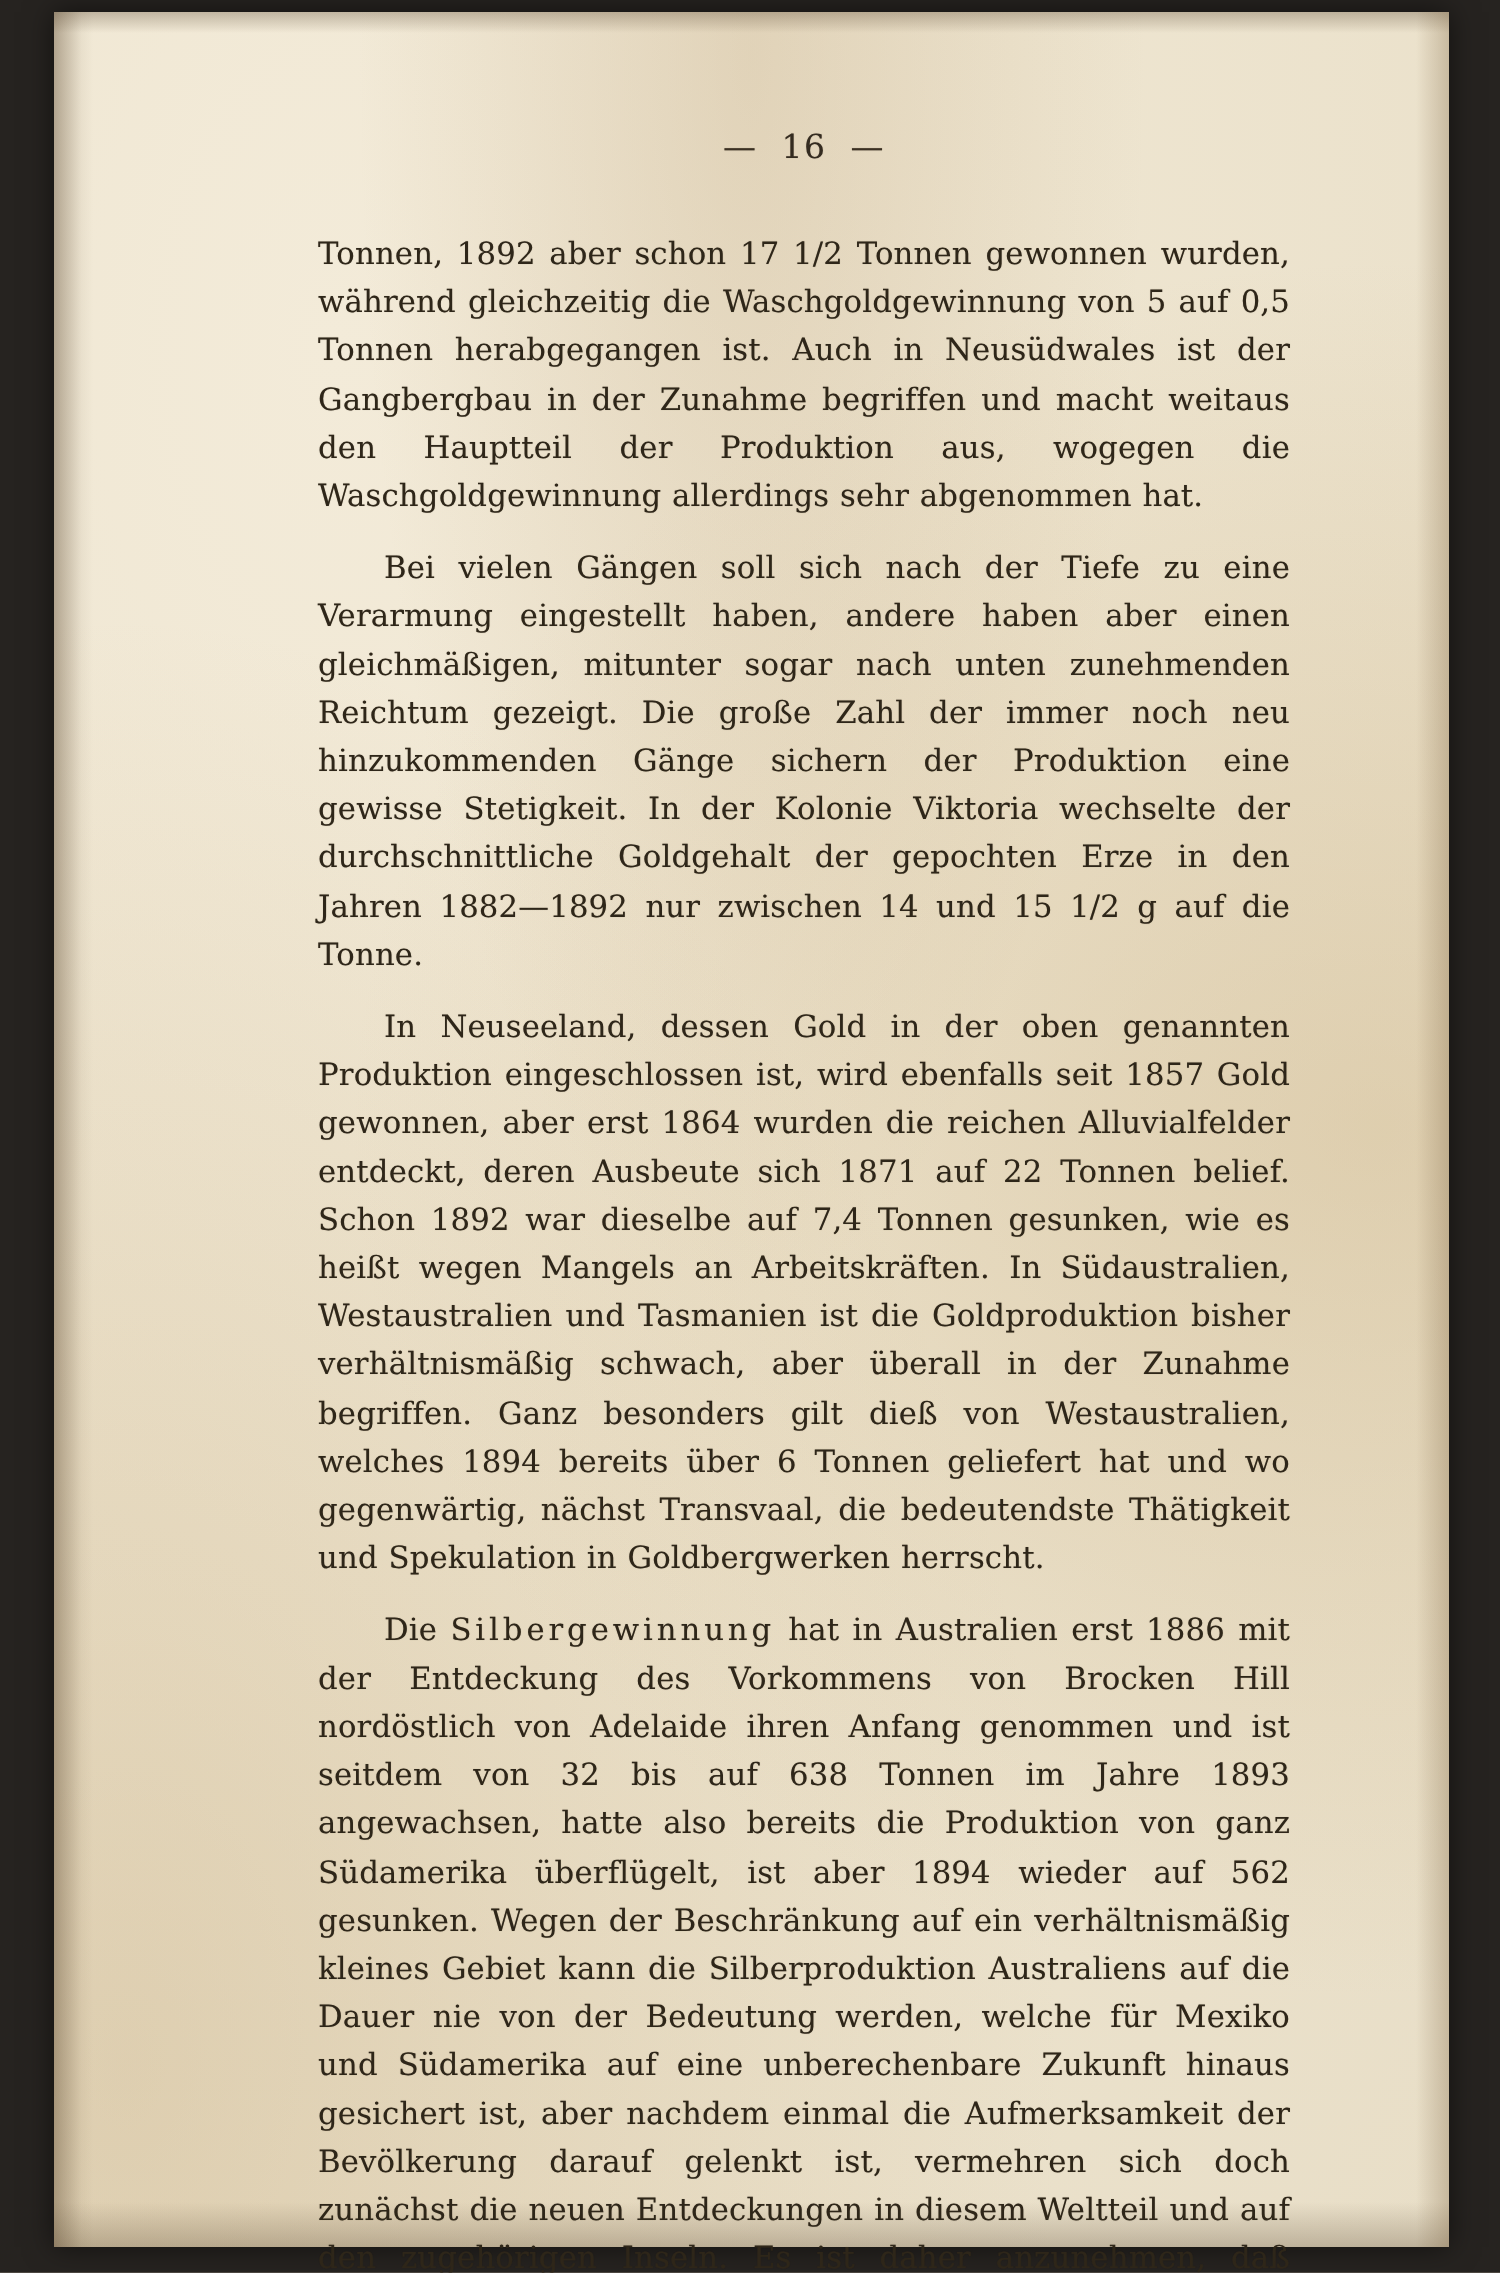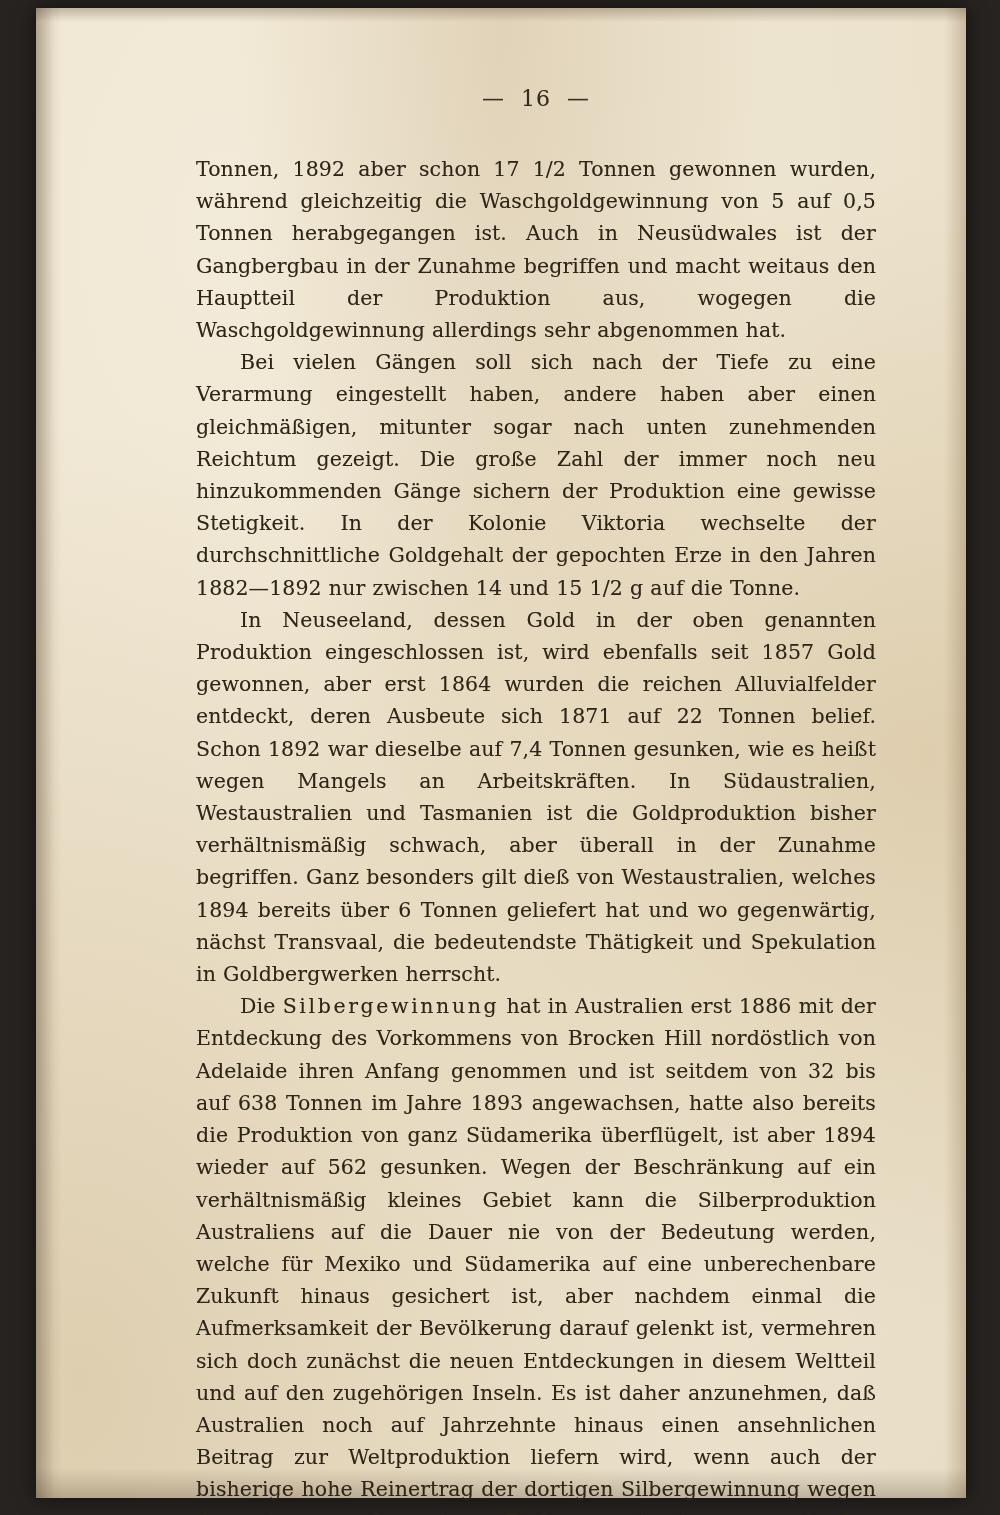--- a/index.html
+++ b/index.html
@@ -93,21 +93,21 @@
     margin-bottom: 42px;
     font-family: "DejaVu Serif", serif;
   }
   .folio .dash {
     display: inline-block;
     margin: 0 16px;
     color: #3a3023;
   }
 
   p.para {
-    margin: 0;
+    margin: 16px;
     text-indent: 44px;
     font-size: 20.5px;
     line-height: 32.2px;
     text-align: justify;
     color: #2e2619;
     font-family: "DejaVu Serif", serif;
     letter-spacing: 0.1px;
     word-spacing: 0.5px;
   }
   p.para.first { text-indent: 0; }

